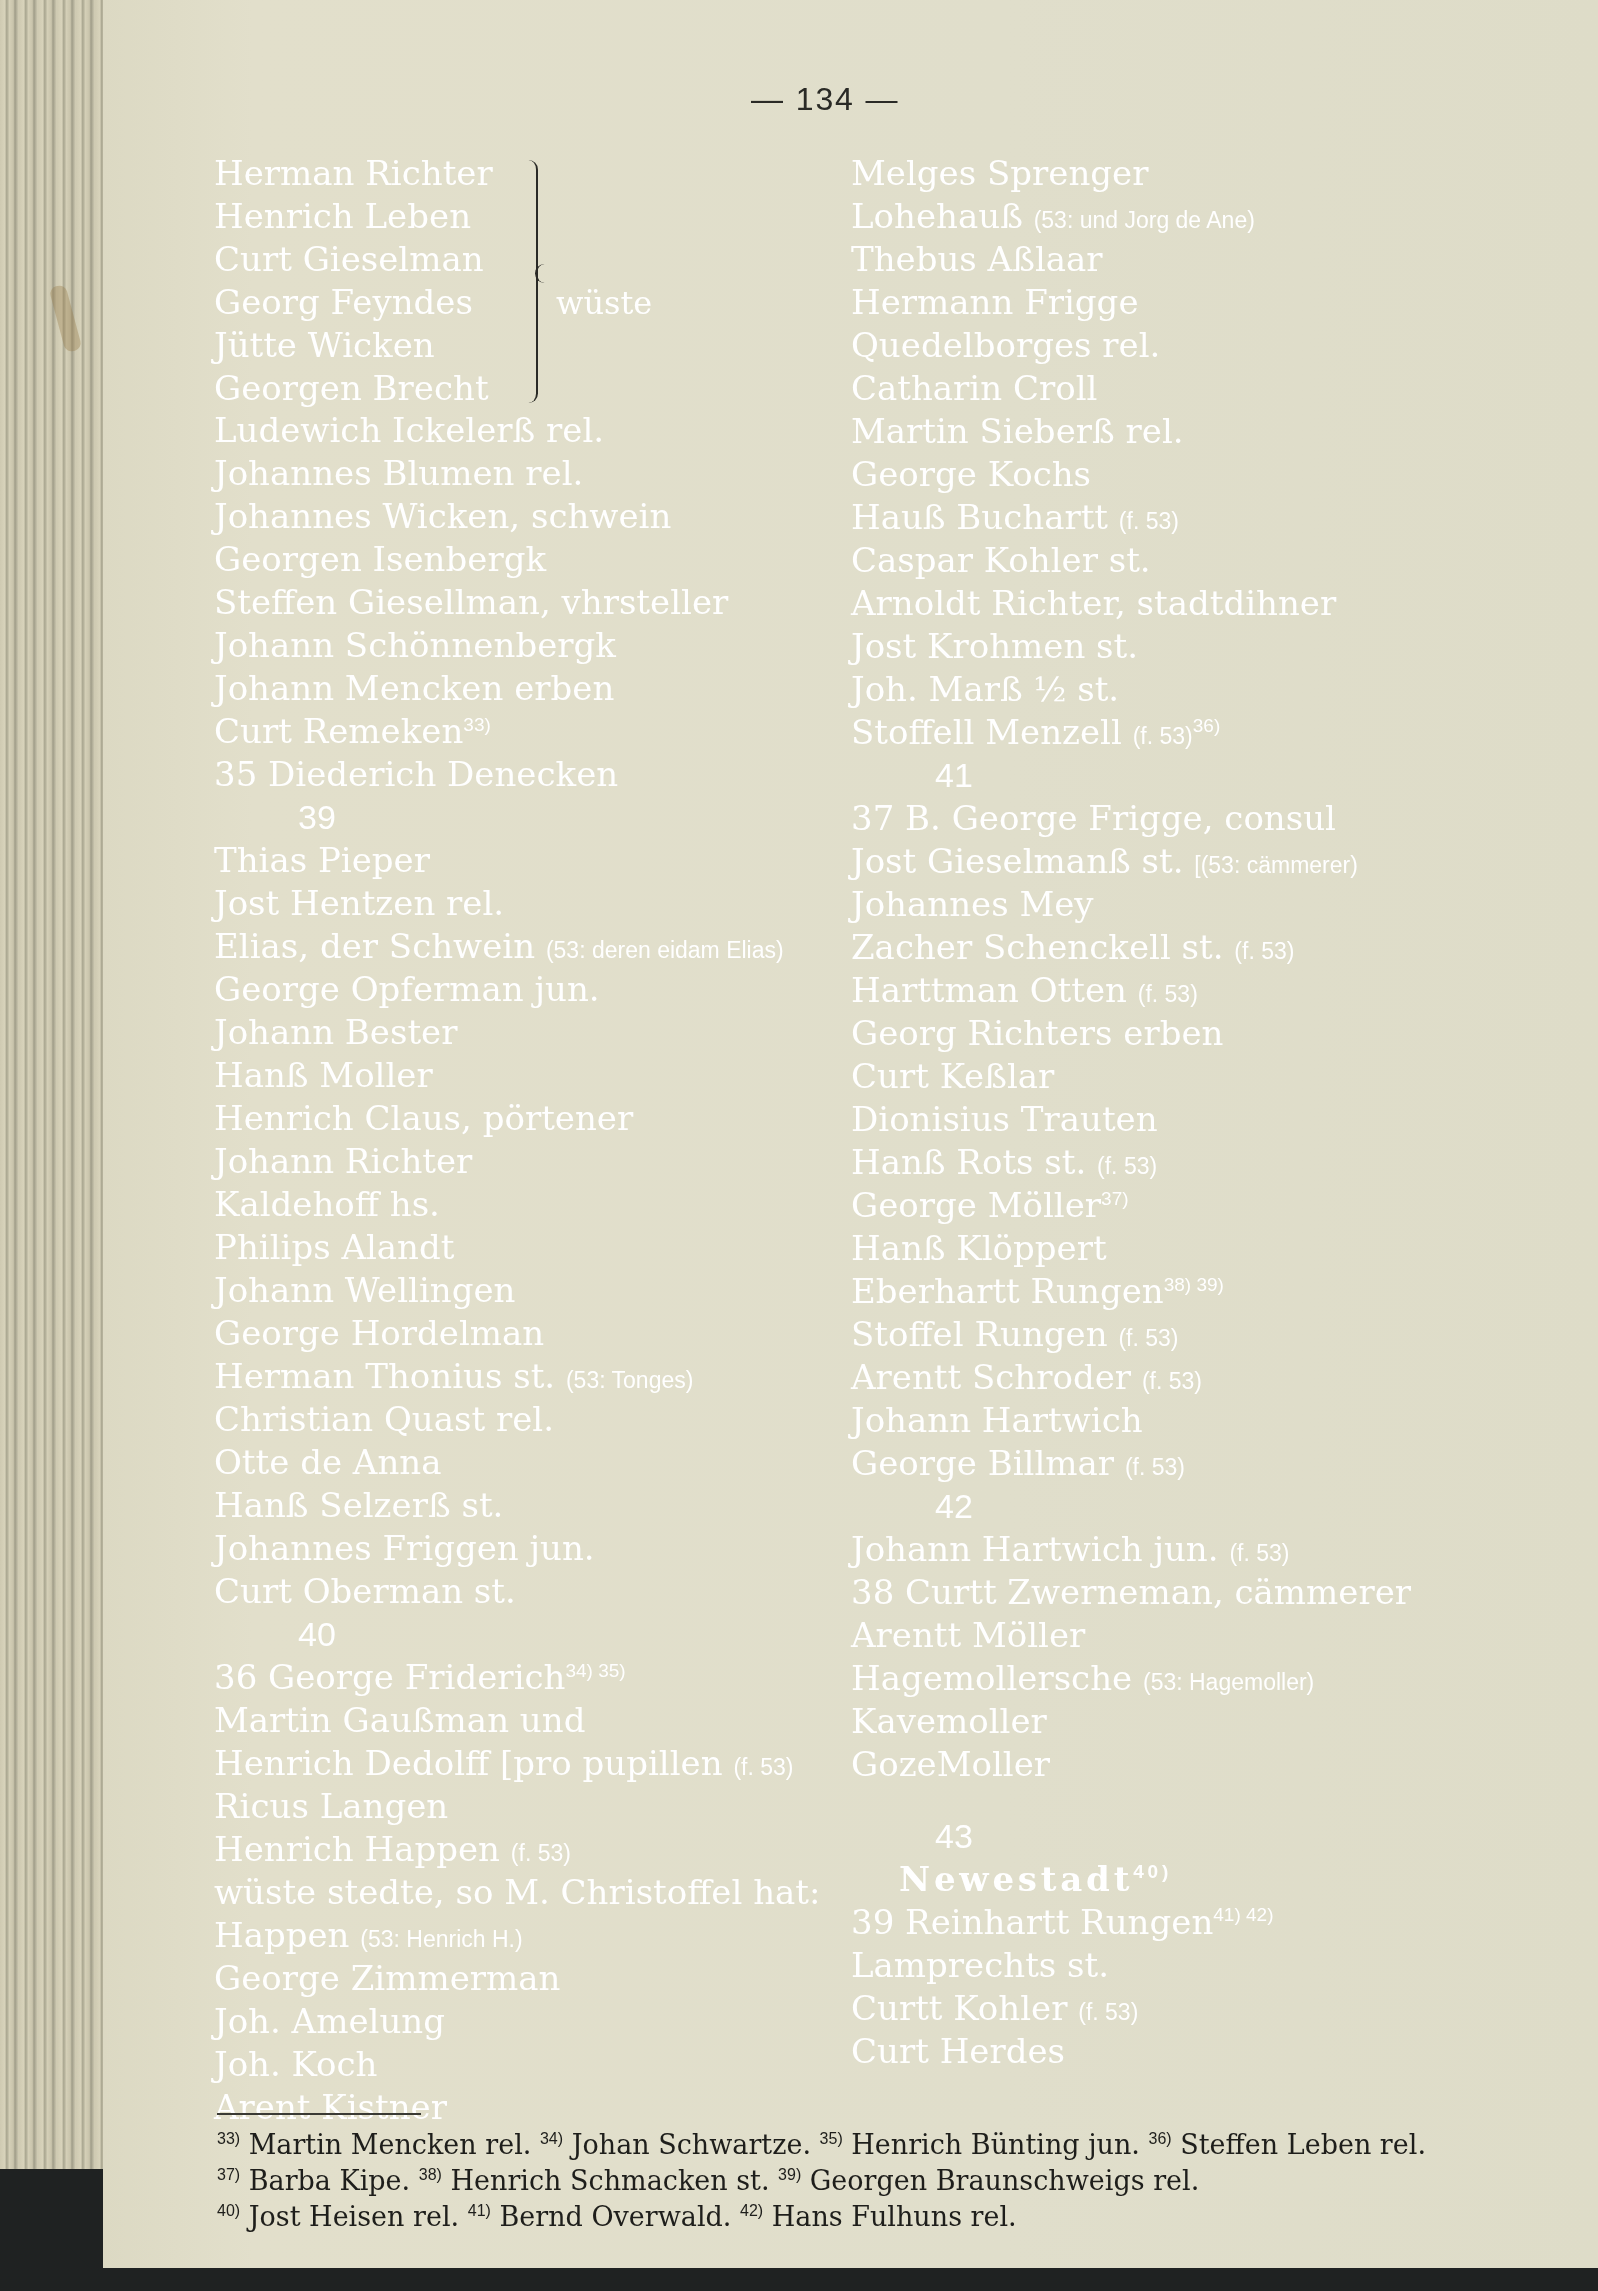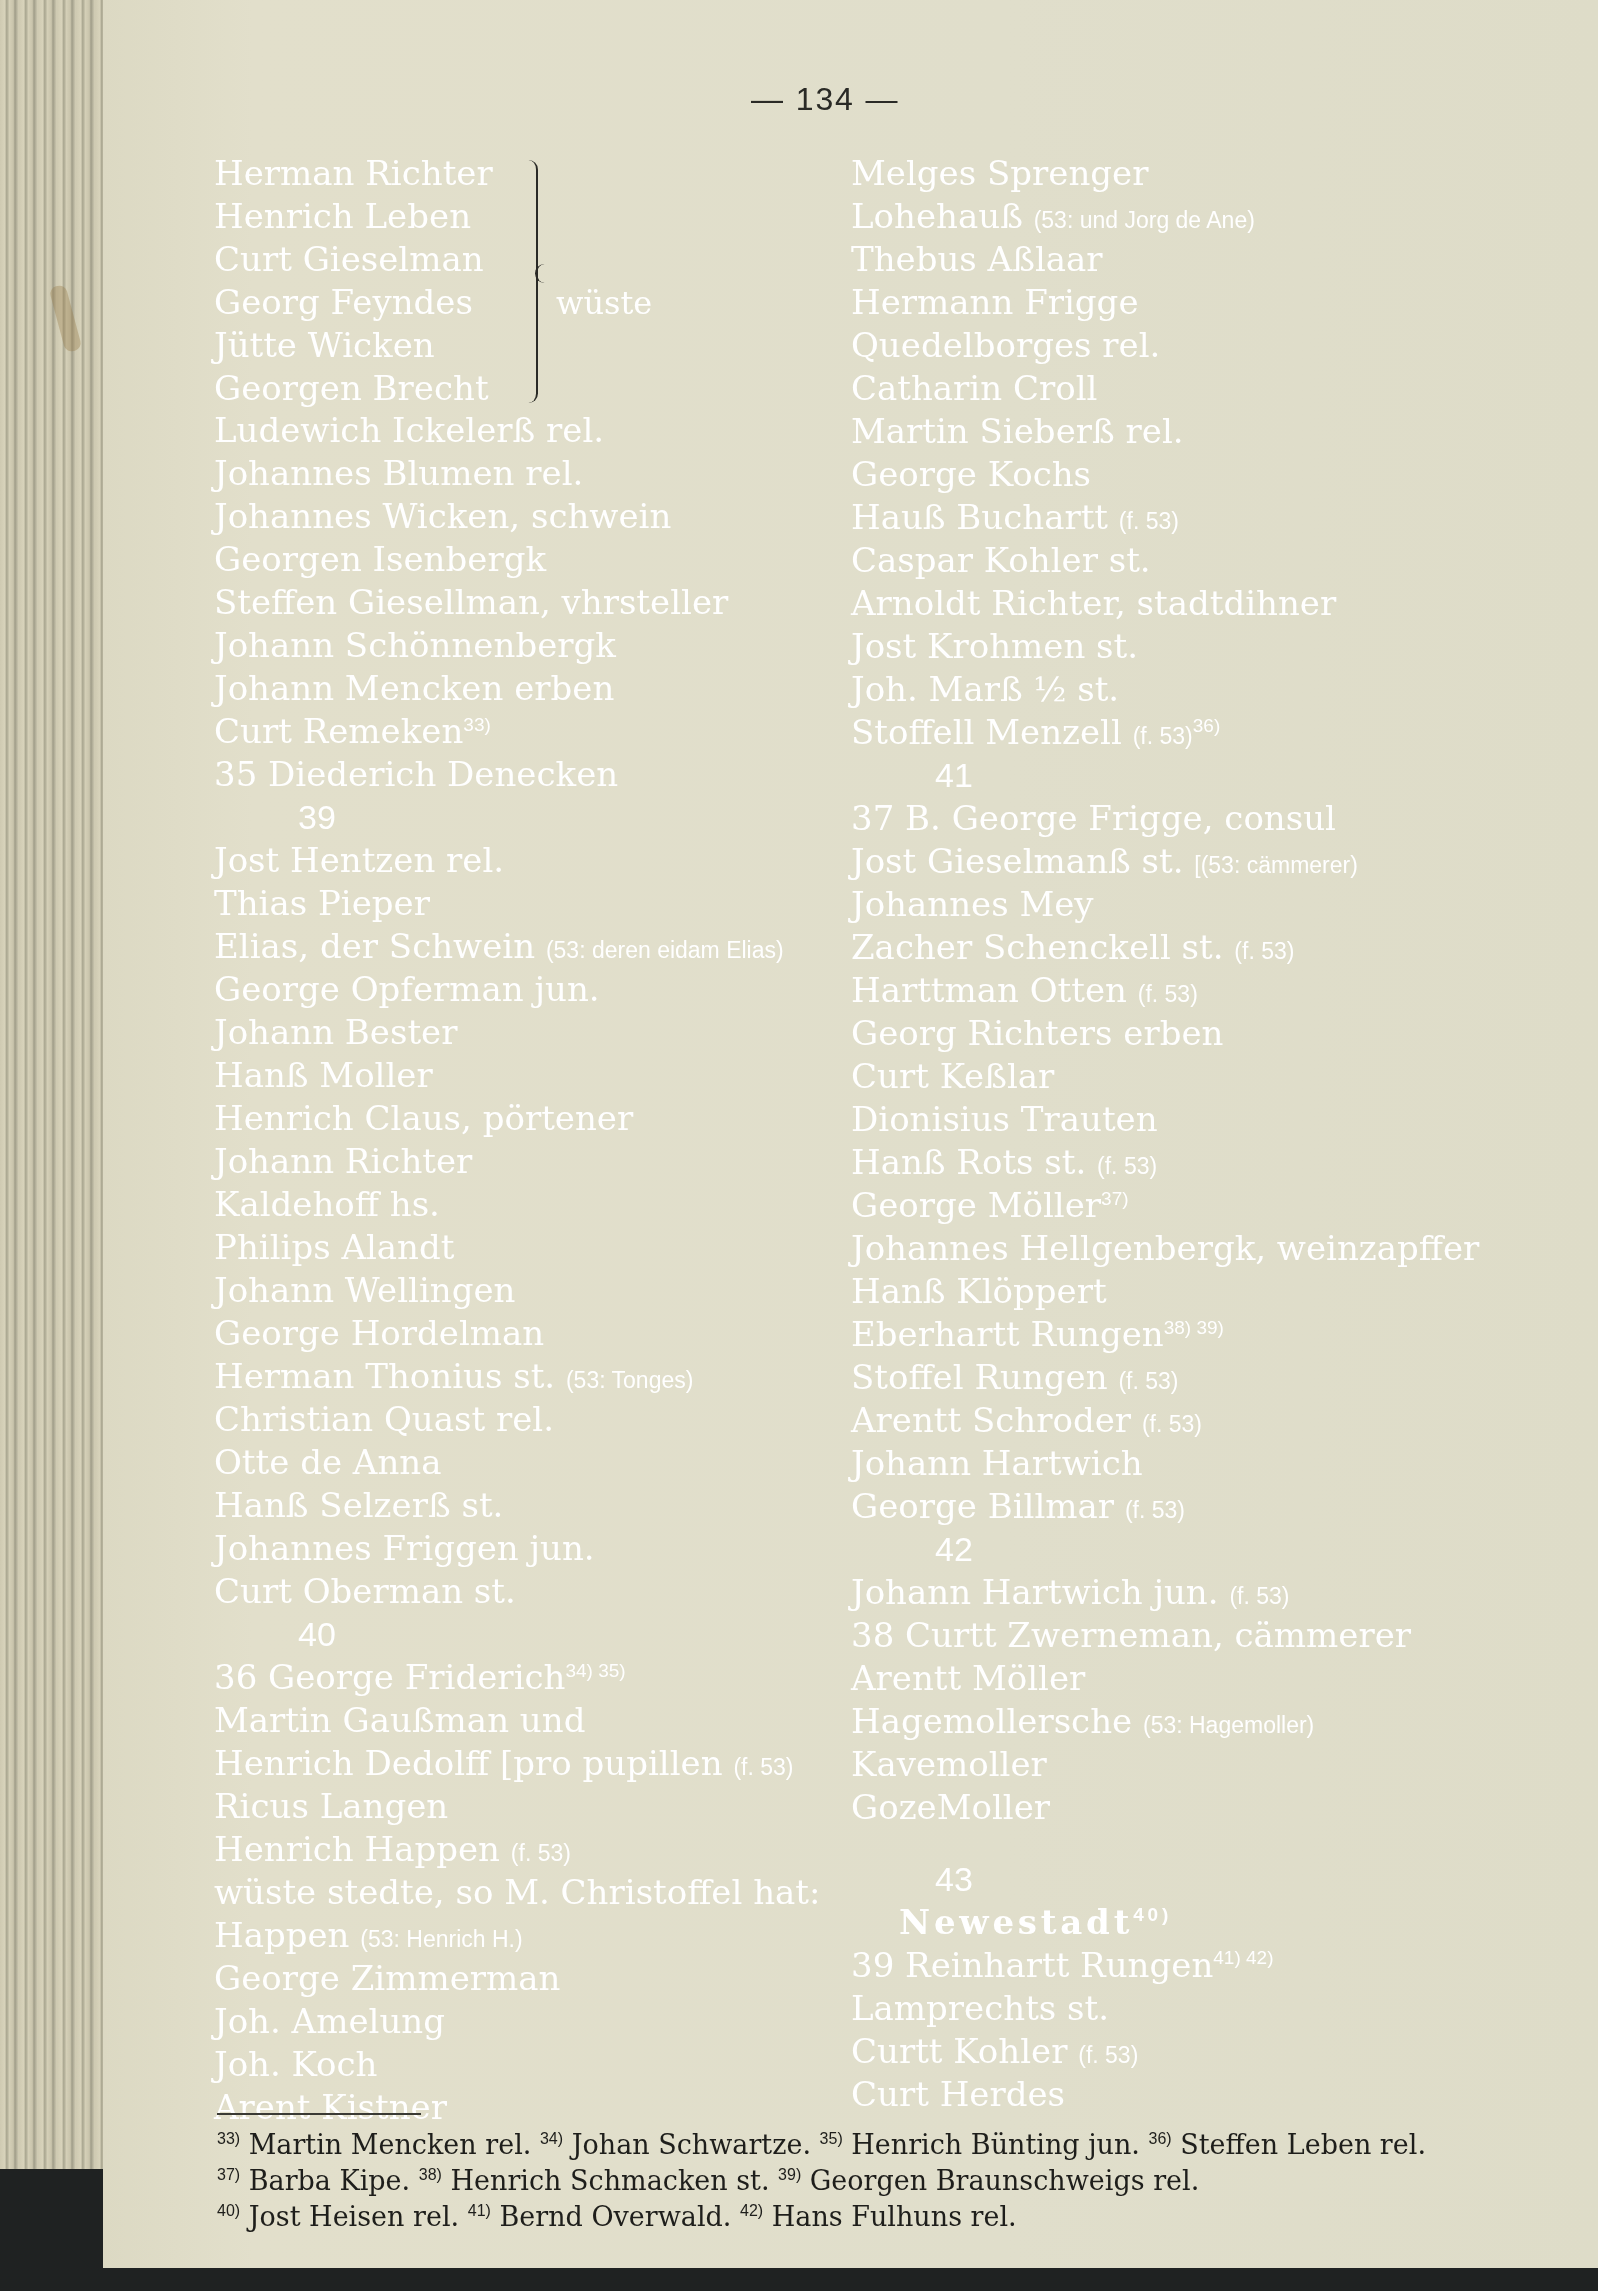--- a/index.html
+++ b/index.html
@@ -87,22 +87,22 @@
       <div class="line"><span>Ludewich Ickelerß rel.</span></div>
       <div class="line"><span>Johannes Blumen rel.</span></div>
       <div class="line"><span>Johannes Wicken, schwein</span></div>
       <div class="line"><span>Georgen Isenbergk</span></div>
       <div class="line"><span>Steffen Giesellman, vhrsteller</span></div>
       <div class="line"><span>Johann Schönnenbergk</span></div>
       <div class="line"><span>Johann Mencken erben</span></div>
       <div class="line"><span>Curt Remeken</span><sup>33)</sup></div>
       <div class="line"><span>35 Diederich Denecken</span></div>
       <div class="line section">39</div>
+      <div class="line"><span>Thias Pieper</span></div>
       <div class="line"><span>Jost Hentzen rel.</span></div>
-      <div class="line"><span>Thias Pieper</span></div>
       <div class="line"><span>Elias, der Schwein</span> <span class="note">(53: deren eidam Elias)</span></div>
       <div class="line"><span>George Opferman jun.</span></div>
       <div class="line"><span>Johann Bester</span></div>
       <div class="line"><span>Hanß Moller</span></div>
       <div class="line"><span>Henrich Claus, pörtener</span></div>
       <div class="line"><span>Johann Richter</span></div>
       <div class="line"><span>Kaldehoff hs.</span></div>
       <div class="line"><span>Philips Alandt</span></div>
       <div class="line"><span>Johann Wellingen</span></div>
       <div class="line"><span>George Hordelman</span></div>
@@ -147,21 +147,20 @@
       <div class="line"><span>37 B. George Frigge, consul</span></div>
       <div class="line"><span>Jost Gieselmanß st.</span> <span class="note">[(53: cämmerer)</span></div>
       <div class="line"><span>Johannes Mey</span></div>
       <div class="line"><span>Zacher Schenckell st.</span> <span class="note">(f. 53)</span></div>
       <div class="line"><span>Harttman Otten</span> <span class="note">(f. 53)</span></div>
       <div class="line"><span>Georg Richters erben</span></div>
       <div class="line"><span>Curt Keßlar</span></div>
       <div class="line"><span>Dionisius Trauten</span></div>
       <div class="line"><span>Hanß Rots st.</span> <span class="note">(f. 53)</span></div>
       <div class="line"><span>George Möller</span><sup>37)</sup></div>
-      <div class="line"><span>Johannes Hellgenbergk, weinzapffer</span></div>
       <div class="line"><span>Hanß Klöppert</span></div>
       <div class="line"><span>Eberhartt Rungen</span><sup>38) 39)</sup></div>
       <div class="line"><span>Stoffel Rungen</span> <span class="note">(f. 53)</span></div>
       <div class="line"><span>Arentt Schroder</span> <span class="note">(f. 53)</span></div>
       <div class="line"><span>Johann Hartwich</span></div>
       <div class="line"><span>George Billmar</span> <span class="note">(f. 53)</span></div>
       <div class="line section">42</div>
       <div class="line"><span>Johann Hartwich jun.</span> <span class="note">(f. 53)</span></div>
       <div class="line"><span>38 Curtt Zwerneman, cämmerer</span></div>
       <div class="line"><span>Arentt Möller</span></div>

